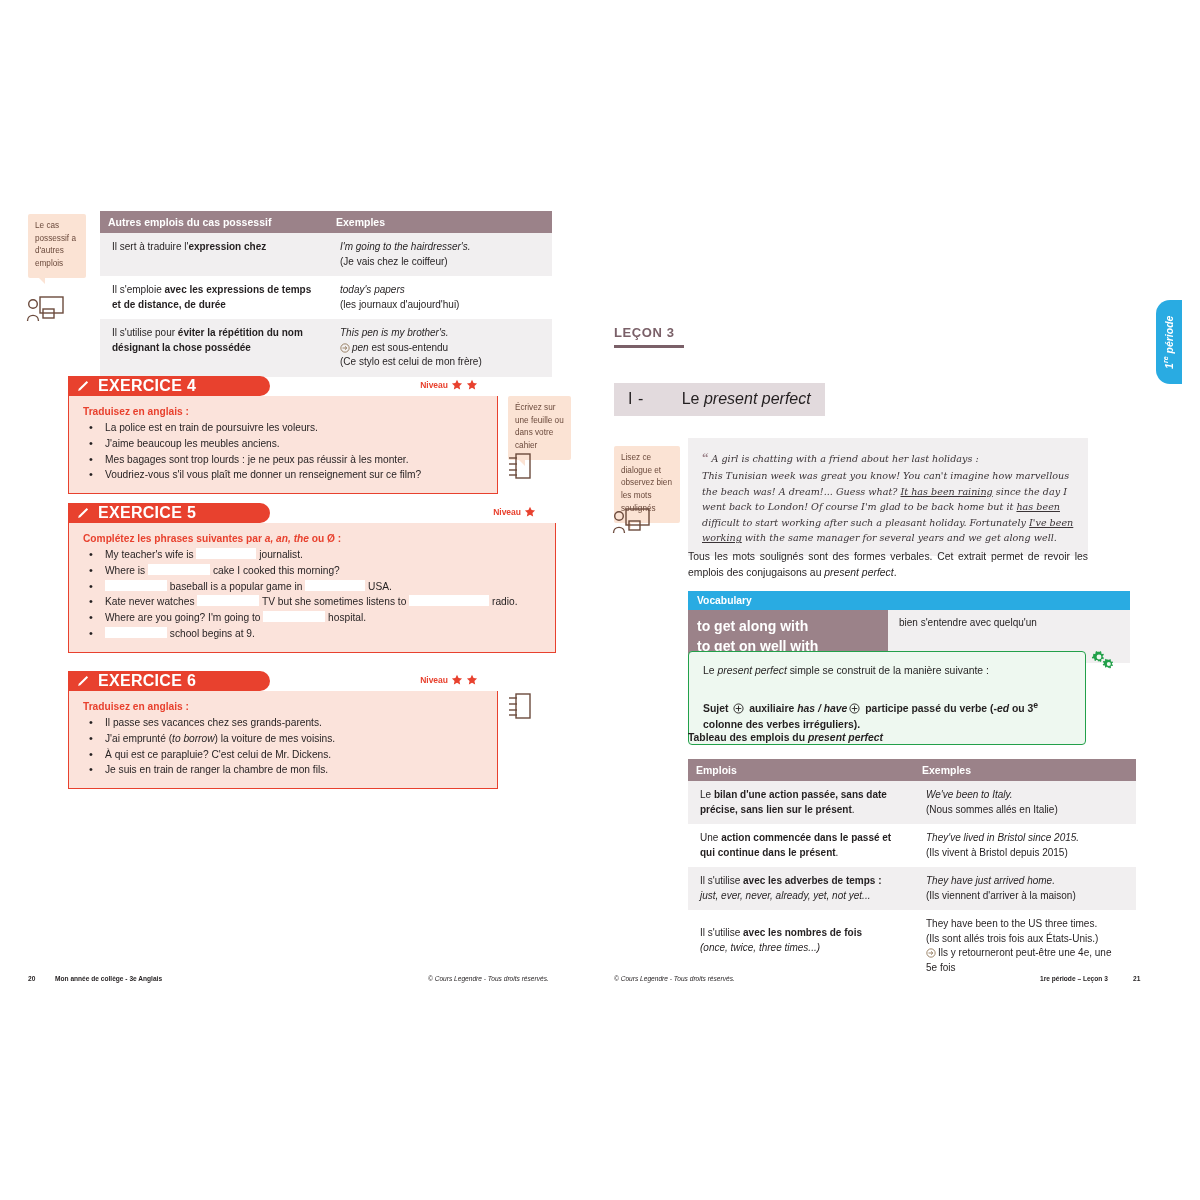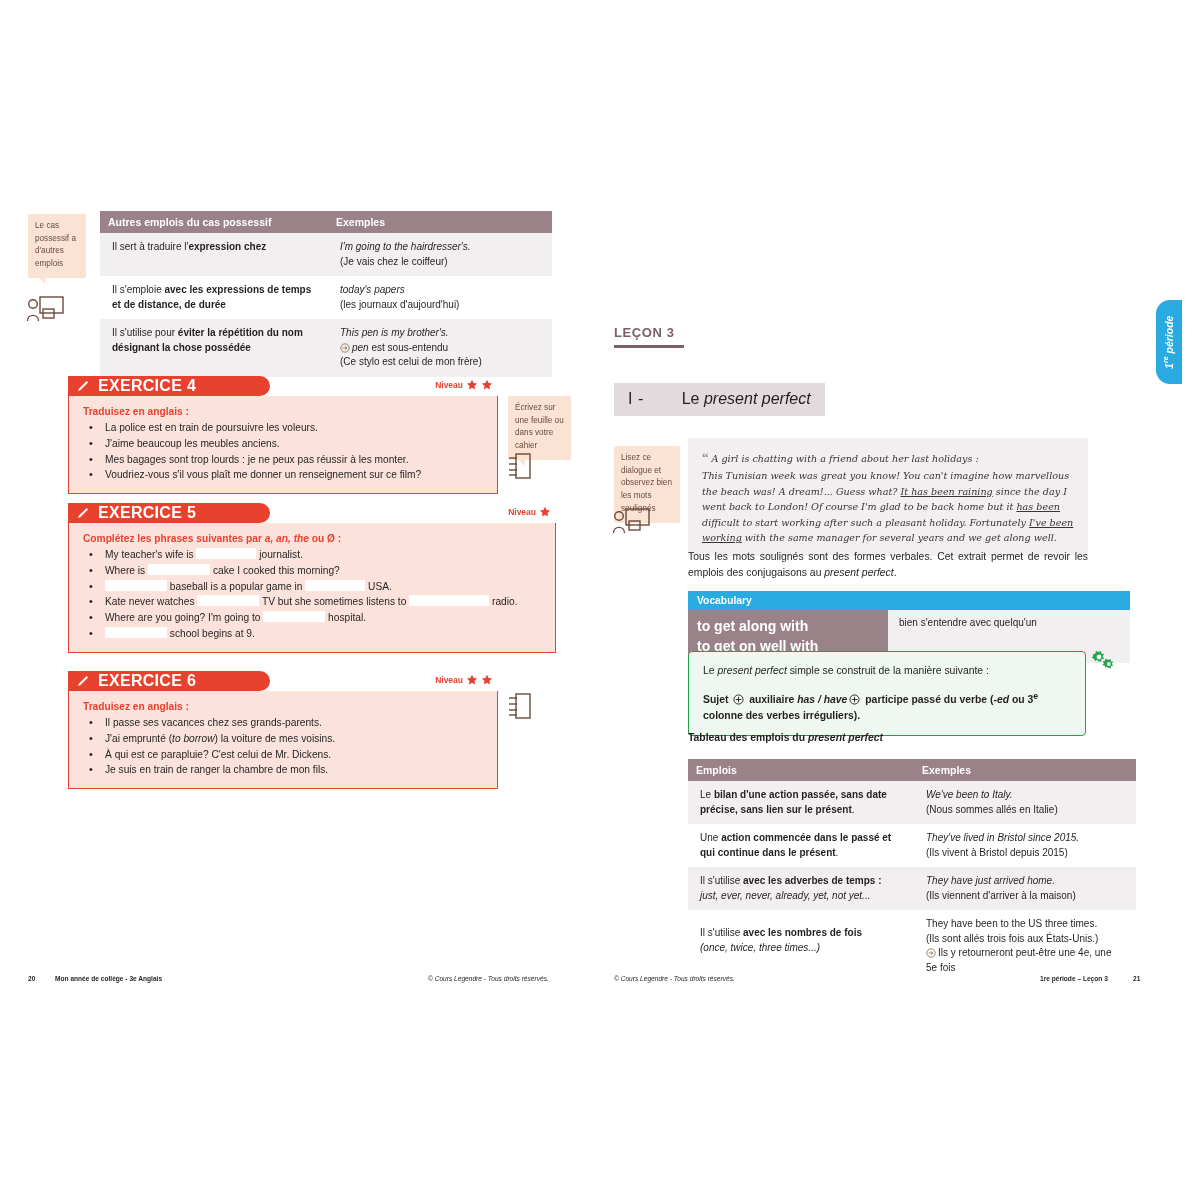--- a/index.html
+++ b/index.html
@@ -74,21 +74,21 @@
     position: relative; z-index: 2;
     margin-left: 8px; margin-right: 9px;
     width: 13px; height: 13px;
   }
   .ex-title {
     position: relative; z-index: 2;
     color: #ffffff; font-size: 16px; font-weight: bold;
     letter-spacing: .3px;
   }
   .ex-level {
-    position: absolute; right: 5px; top: 3px;
+    position: absolute; right: 20px; top: 3px;
     display: flex; align-items: center; gap: 3px;
     color: #e8412e; font-size: 8.5px; font-weight: bold; padding-left: 36px;
   }
   .star { width: 12px; height: 12px; display: block; }
   .ex-body {
     border: 1px solid #e8412e;
     border-top: none;
     background: #fbe3db;
     padding: 10px 12px 10px 14px;
   }
@@ -180,21 +180,21 @@
 
   .green-box {
     position: absolute;
     border: 1px solid #22a04a;
     background: #eef8f0;
     border-radius: 4px;
     padding: 11px 14px 12px 14px;
     font-size: 10.4px;
     line-height: 1.5;
   }
-  .green-box p + p { margin-top: 11px; }
+  .green-box p + p { margin-top: 20px; }
   .gears { position: absolute; }
 
   .tbl-caption {
     position: absolute;
     font-size: 10.4px; font-weight: bold;
   }
 
   
   .side-tab {
     position: absolute;

